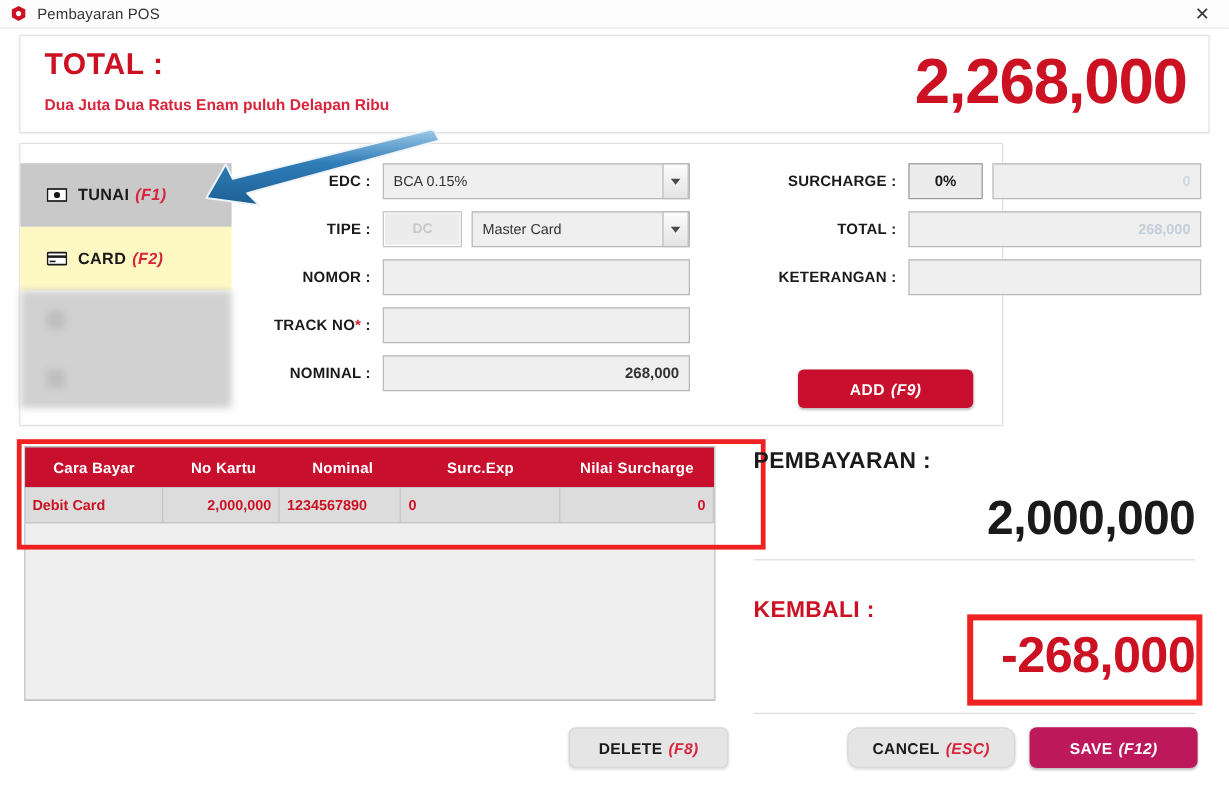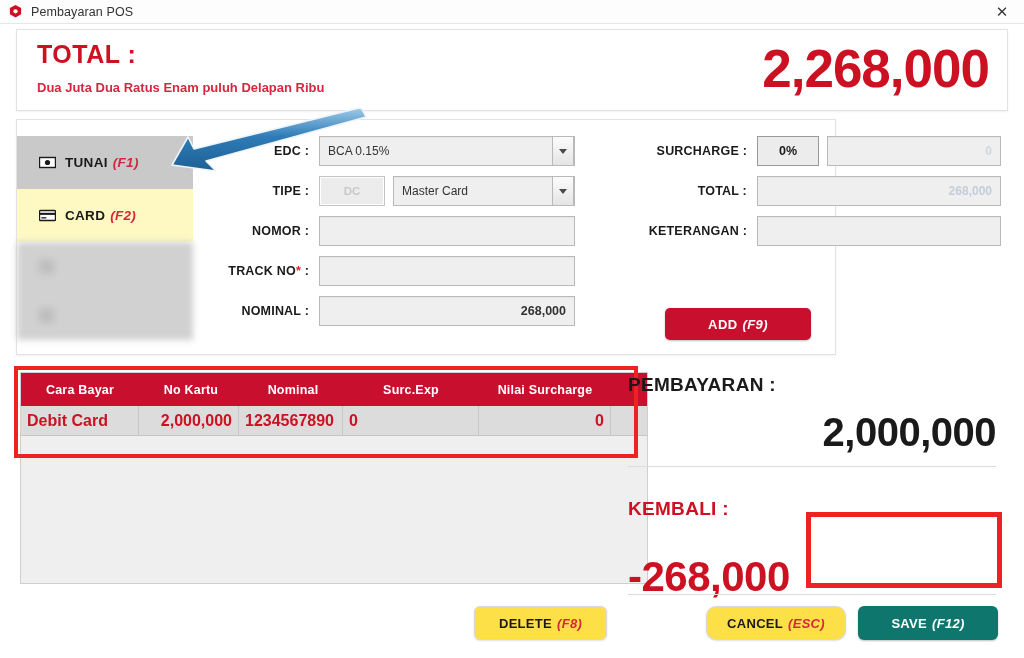--- a/index.html
+++ b/index.html
@@ -124,31 +124,31 @@
     display:flex; align-items:center; justify-content:center; cursor:pointer;
     box-shadow:0 1px 2px rgba(0,0,0,.25);
   }
   .add-btn i { font-style:italic; margin-left:5px; }
 
   
   .arrow-anno { position:absolute; left:150px; top:95px; width:240px; height:90px; pointer-events:none; }
 
   
   .table-wrap {
-    position:absolute; left:20px; top:372px; width:628px; height:212px;
+    position:absolute; left:20px; top:372px; width:576px; height:212px;
     border:1px solid #cfcfcf; background:#737373;
   }
   .thead { display:flex; height:33px; background:#c8102e; }
   .th {
     display:flex; align-items:center; justify-content:center;
     color:#fff; font-size:12.5px; font-weight:bold; letter-spacing:.2px;
   }
   .trow { display:flex; height:30px; background:#dcdcdc; border-bottom:1px solid #c6c6c6; }
   .td {
-    display:flex; align-items:center; font-size:16px; font-weight:bold;
+    display:flex; align-items:center; font-size:12px; font-weight:bold;
     color:#cc1122; border-right:1px solid #c6c6c6; padding:6px 6px;
   }
   .td.r { justify-content:flex-end; }
   .td.l { justify-content:flex-start; }
   .c0 { width:118px; } .c1 { width:100px; } .c2 { width:104px; }
   .c3 { width:136px; } .c4 { width:132px; }
   .tbody-empty { height:147px; background:#efefef; }
 
   .tbl-anno {
     position:absolute; left:14px; top:366px; width:624px; height:92px;
@@ -166,42 +166,42 @@
     letter-spacing:-.5px;
   }
   .sum-divider {
     position:absolute; left:628px; top:466px; width:368px; height:1px; background:#dcdcdc;
   }
   .sum-kembali-label {
     position:absolute; left:628px; top:498px;
     font-size:19px; font-weight:bold; color:#cc1122; letter-spacing:.3px;
   }
   .sum-kembali-value {
-    position:absolute; left:628px; top:553px; width:368px;
-    font-size:42px; font-weight:bold; color:#cc1122;
+    position:absolute; left:628px; top:522px; width:368px;
+    text-align:right; font-size:42px; font-weight:bold; color:#cc1122;
     letter-spacing:-.5px;
   }
   .kembali-anno {
     position:absolute; left:806px; top:512px; width:196px; height:76px;
     border:5px solid #ee2222; pointer-events:none;
   }
   .sum-divider2 {
     position:absolute; left:628px; top:594px; width:368px; height:1px; background:#dcdcdc;
   }
 
   
   .btn {
     position:absolute; height:34px; border-radius:6px;
     display:flex; align-items:center; justify-content:center;
     font-size:13px; font-weight:bold; letter-spacing:.3px; cursor:pointer;
   }
   .btn i { font-style:italic; margin-left:5px; }
-  .btn-light { background:#fde047; border:1px solid #d8d8d8; color:#1a1a1a; box-shadow:0 1px 2px rgba(0,0,0,.12); }
+  .btn-light { background:#e5e5e5; border:1px solid #d8d8d8; color:#1a1a1a; box-shadow:0 1px 2px rgba(0,0,0,.12); }
   .btn-light i { color:#d7263d; }
-  .btn-red { background:#0f766e; color:#fff; box-shadow:0 1px 2px rgba(0,0,0,.25); }
+  .btn-red { background:#be185d; color:#fff; box-shadow:0 1px 2px rgba(0,0,0,.25); }
   .btn-delete { left:474px; top:606px; width:133px; }
   .btn-cancel { left:706px; top:606px; width:140px;border-radius:10px; }
   .btn-save { left:858px; top:606px; width:140px; }
 </style>
 </head>
 <body>
 
 <div class="titlebar">
   <svg class="app-icon" viewBox="0 0 16 16">
     <path d="M8 1 L14 4.2 L14 11 L8 14.5 L2 11 L2 4.2 Z" fill="#cc1122"></path>

